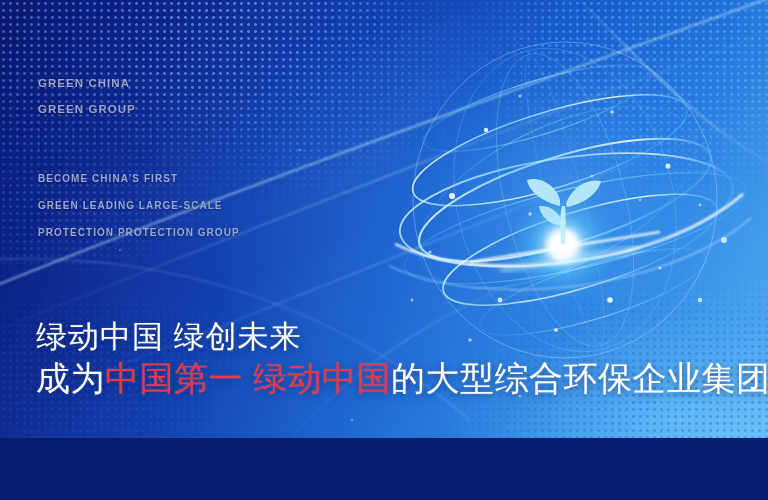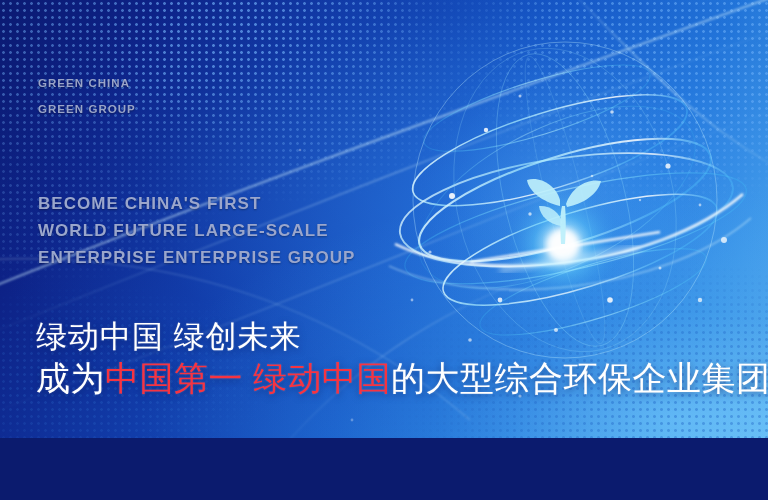--- a/index.html
+++ b/index.html
@@ -59,23 +59,23 @@
   .art{position:absolute;inset:0;pointer-events:none;}
 
   
   .eng-top{
     position:absolute;left:38px;top:70px;
     color:#99a4c8;
     font-size:11.5px;font-weight:bold;letter-spacing:1.05px;line-height:26px;
     text-shadow:0 1px 2px rgba(0,0,0,.35);
   }
   .eng-mid{
-    position:absolute;left:38px;top:190px;
+    position:absolute;left:38px;top:165px;
     color:#9aa6cc;
-    font-size:17px;font-weight:bold;letter-spacing:1.05px;line-height:27px;
+    font-size:10px;font-weight:bold;letter-spacing:1.05px;line-height:27px;
     text-shadow:0 1px 2px rgba(0,0,0,.32);
   }
   .eng-top div,.eng-mid div{white-space:nowrap;}
 
   .headline{
     position:absolute;left:36px;bottom:38px;
     color:#ffffff;
     text-shadow:0 2px 7px rgba(6,28,96,.55), 0 0 2px rgba(255,255,255,.25);
   }
   .hl-1{
@@ -219,22 +219,22 @@
     </g>
   </svg>
 
   <div class="eng-top">
     <div>GREEN CHINA</div>
     <div>GREEN GROUP</div>
   </div>
 
   <div class="eng-mid">
     <div>BECOME CHINA'S FIRST</div>
-    <div>WORLD FUTURE LARGE-SCALE</div>
-    <div>ENTERPRISE ENTERPRISE GROUP</div>
+    <div>GREEN LEADING LARGE-SCALE</div>
+    <div>PROTECTION PROTECTION GROUP</div>
   </div>
 
   <div class="headline">
     <div class="hl-1">绿动中国 绿创未来</div>
     <div class="hl-2"><span>成为</span><span class="accent">中国第一</span><span class="accent"> </span><span class="accent">绿动中国</span><span>的大型综合环保企业集团</span></div>
   </div>
 
 </div>
 
 </body></html>

